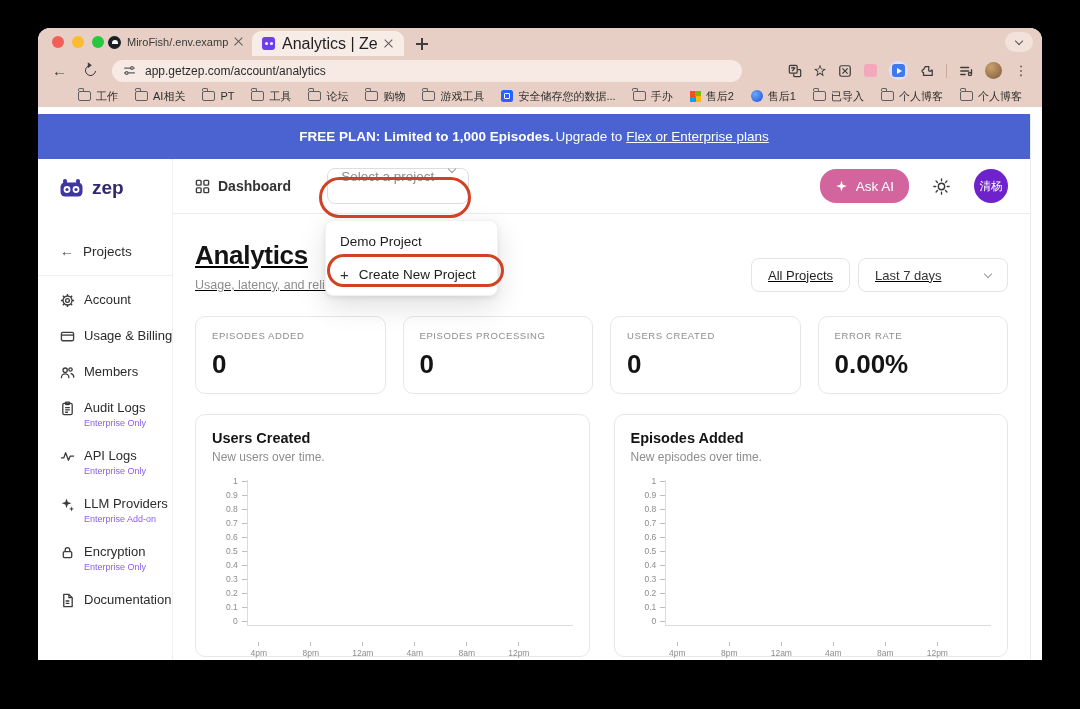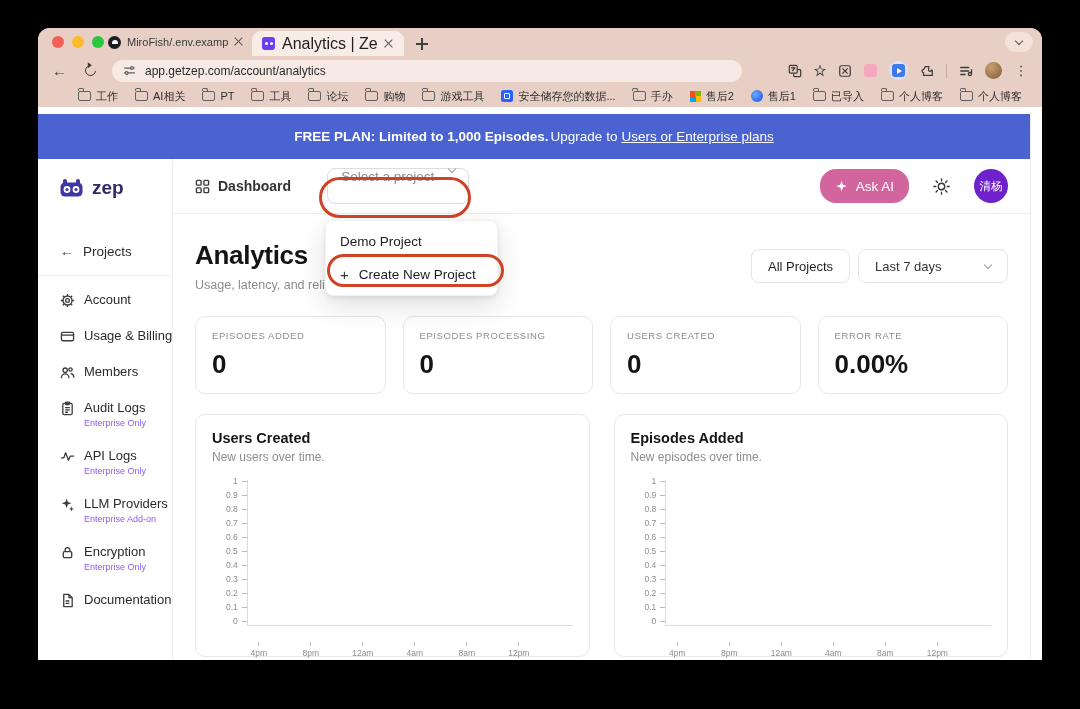--- a/index.html
+++ b/index.html
@@ -86,21 +86,21 @@
   
   .main { flex:1; display:flex; flex-direction:column; min-width:0; background:#fff; }
   .main-header { height:55px; display:flex; align-items:center; padding:0 22px; border-bottom:1px solid #ececec; flex:0 0 auto; }
   .dash { display:flex; align-items:center; gap:8px; font-size:14px; font-weight:600; color:#333; }
   .select-btn { margin-left:36px; width:142px; height:36px; border:1px solid #ddd; border-radius:8px; background:#fff; display:flex; align-items:flex-start; justify-content:space-between; padding:0 13px; font-size:13.5px; color:#8d8d8d; }
   .select-btn .chev { border-color:#999; }
   .hdr-right { margin-left:auto; display:flex; align-items:center; gap:24px; }
   .ask-ai { height:34px; padding:0 15px; background:#d2659d; border:none; border-radius:16px; color:#fff; font-size:13.5px; font-weight:500; display:flex; align-items:center; gap:8px; }
   .avatar { width:34px; height:34px; border-radius:50%; background:#6d22cc; color:#fff; font-size:11.5px; display:flex; align-items:center; justify-content:center; }
 
-  .page-head { display:flex; align-items:center; padding:26px 22px 0; }
+  .page-head { display:flex; align-items:flex-end; padding:26px 22px 0;text-decoration:underline; }
   .pg-title { font-size:26px; font-weight:700; color:#141414; letter-spacing:-.3px; }
   .pg-sub { font-size:12.5px; color:#8d8d8d; margin-top:7px; }
   .ph-right { margin-left:auto; display:flex; gap:8px; }
   .btn-light { height:34px; border:1px solid #e4e4e4; border-radius:8px; background:#fff; font-size:13px; font-weight:500; color:#1f1f1f; display:flex; align-items:center; padding:0 16px; }
   .range-btn { width:150px; justify-content:space-between; color:#333; }
   .range-btn .chev { border-color:#999; }
 
   .stats { display:flex; gap:17px; padding:24px 22px 0; }
   .stat-card { flex:1; border:1px solid #e7e7e7; border-radius:10px; padding:13px 16px; background:#fff; }
   .stat-label { font-size:9.5px; letter-spacing:.6px; color:#8d8d8d; font-weight:500; }
@@ -281,21 +281,21 @@
       
     </div>
   </div>
 
   <div class="content">
     <div class="scroll-strip"></div>
 
     <div class="banner">
       <span class="b">FREE PLAN: Limited to 1,000 Episodes.</span>
       <span class="mid">Upgrade to</span>
-      <span class="lk">Users or Enterprise plans</span>
+      <span class="lk">Flex or Enterprise plans</span>
     </div>
 
     <div class="page">
 
       <div class="sidebar">
         <div class="logo">
           <svg width="26" height="20" viewBox="0 0 26 20">
             <rect x="3" y="1" width="4" height="5" rx="2" fill="#3f35a3"></rect>
             <rect x="16" y="1" width="4" height="5" rx="2" fill="#3f35a3"></rect>
             <rect x="0.5" y="4.5" width="22" height="14" rx="4.5" fill="#3f35a3"></rect>

